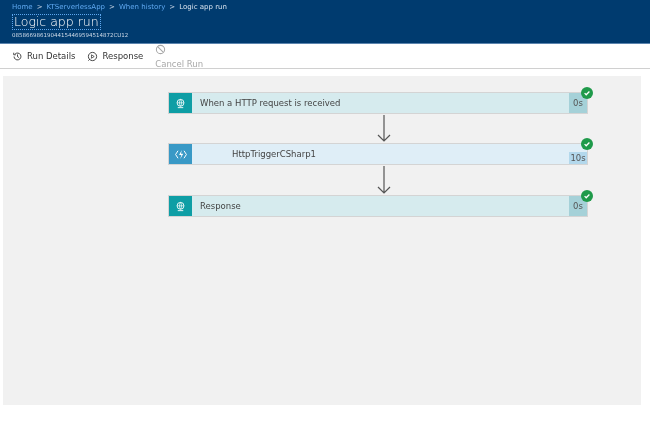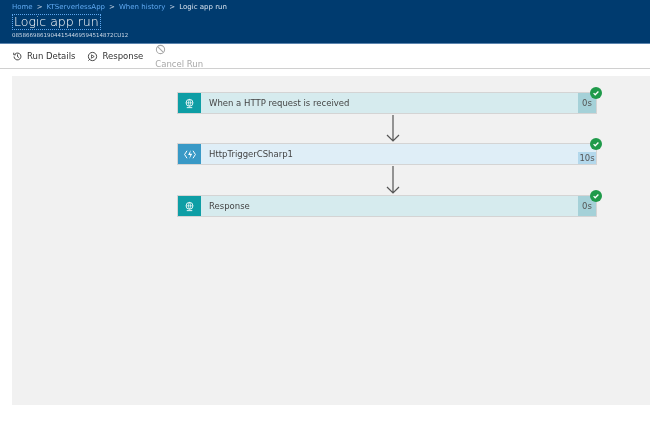--- a/index.html
+++ b/index.html
@@ -8,21 +8,21 @@
   .breadcrumb { position: absolute; left: 12px; top: 3px; font-size: 7px; display: flex; align-items: flex-start; gap: 4px; white-space: nowrap; }
   .breadcrumb a { color: #5ea8f0; text-decoration: none; }
   .breadcrumb .sep { color: #c8d6e6; font-size: 7px; }
   .breadcrumb .current { color: #d6e2ee; }
   .title { position: absolute; left: 12px; top: 14px; font-size: 12.5px; font-weight: 300; color: #fff; border: 1px dotted #5ea8f0; padding: 0 1px; line-height: 14px; }
   .subtitle { position: absolute; left: 12px; top: 32px; font-size: 5.5px; color: #cfdbe8; letter-spacing: 0; }
   .toolbar { position: absolute; left: 0; top: 45px; width: 650px; height: 24px; border-bottom: 1px solid #d0d0d0; display: flex; align-items: center; padding-left: 12px; gap: 12px; }
   .tb-btn { display: flex; align-items: flex-start; gap: 4px; font-size: 8.5px; color: #333; cursor: pointer; }
   .tb-btn.disabled { color: #a8a8a8; flex-direction: column; }
   .tb-btn svg { width: 11px; height: 11px; }
-  .canvas { position: absolute; left: 12px; top: 76px; width: 638px; height: 329px; background: #f1f1f1; }
+  .canvas { position: absolute; left: 3px; top: 76px; width: 638px; height: 329px; background: #f1f1f1; }
   .card { position: absolute; left: 165px; width: 420px; height: 22px; display: flex; border: 1px solid #d4d4d4; }
   .card .icon { width: 23px; height: 100%; display: flex; align-items: center; justify-content: center; }
   .card .label { flex: 1; font-size: 8.5px; color: #444; display: flex; align-items: center; padding-left: 8px; }
   .card .dur { width: 18px; display: flex; align-items: center; justify-content: center; font-size: 8.5px; color: #555; }
   .card .check { position: absolute; right: -6px; top: -6px; width: 12px; height: 12px; border-radius: 50%; background: #1f9a4a; display: flex; align-items: center; justify-content: center; }
   .arrow { position: absolute; left: 374px; width: 14px; }
 </style>
 </head>
 <body>
 
@@ -82,21 +82,21 @@
       <svg width="8" height="8" viewBox="0 0 10 10">
           <path d="M2 5.2l2 2 4-4" fill="none" stroke="#fff" stroke-width="1.6"></path>
         </svg>
     </div>
   </div>
 
   <svg class="arrow" style="top:39px;" height="28" viewBox="0 0 14 28">
       <path d="M7 0v26M1 20l6 6 6-6" fill="none" stroke="#555" stroke-width="1.2"></path>
     </svg>
 
-  <div class="card" style="top:67px; background:#dfeef7;">
+  <div class="card" style="top:67px; background:#dfeef7;gap:32px;">
     <div class="icon" style="background:#3999c6;">
       <svg width="12" height="11" viewBox="0 0 16 14">
           <path d="M4 2L0.8 7 4 12M12 2l3.2 5L12 12" fill="none" stroke="#fff" stroke-width="1.3"></path>
           <path d="M9 1L5.5 7.5h3L7 13l4-7H8z" fill="#fff"></path>
         </svg>
     </div>
     <div class="label">HttpTriggerCSharp1</div>
     <div class="dur" style="background:#b3d8ec;margin-top:8px;">10s</div>
     <div class="check">
       <svg width="8" height="8" viewBox="0 0 10 10">

